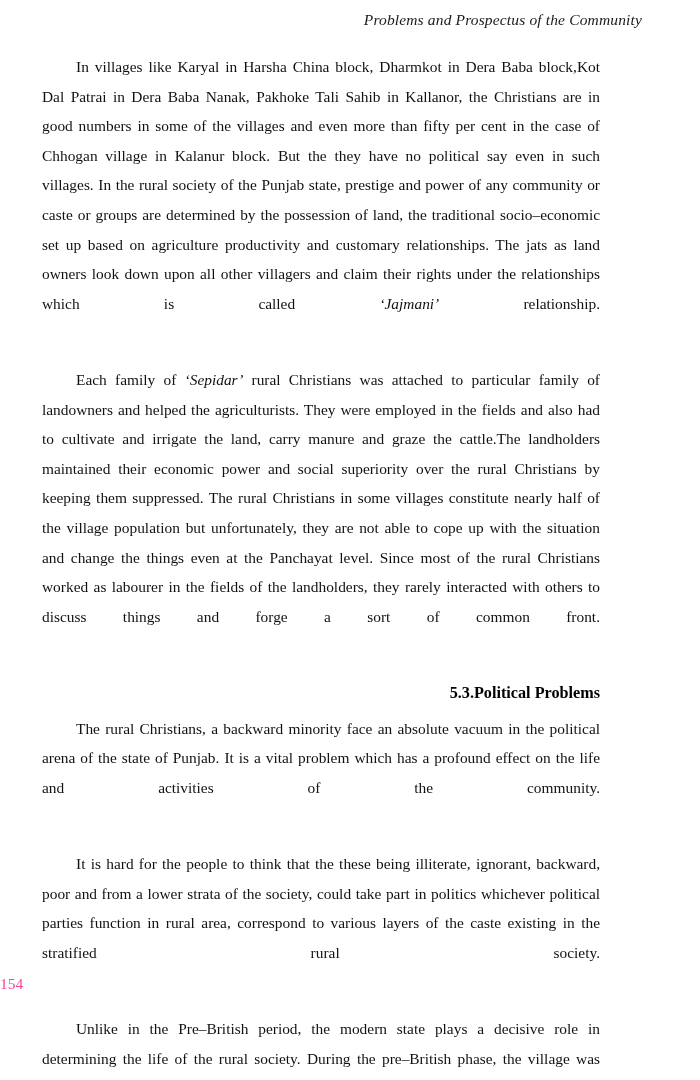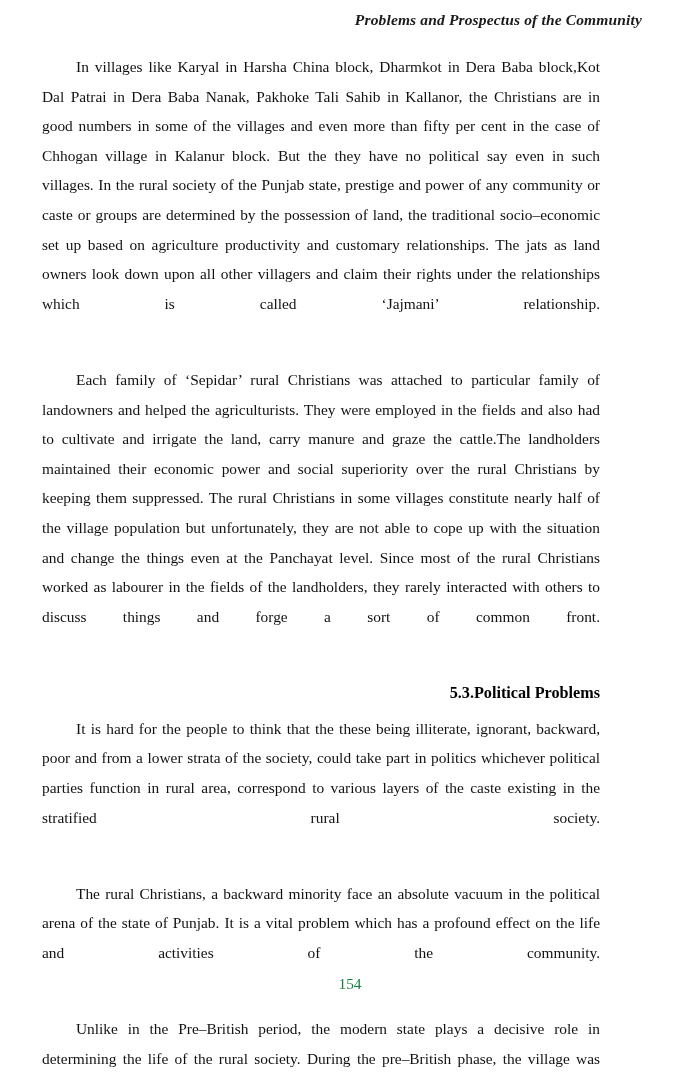--- a/index.html
+++ b/index.html
@@ -25,21 +25,20 @@
     position: absolute;
     top: 11px;
     left: 42px;
     right: 58px;
     text-align: right;
     font-style: italic;
     font-size: 15.5px;
     letter-spacing: 0.15px;
     color: #1a1a1a;
     line-height: 1.2;
-    font-weight: bold;
   }
 
   
   .body-block {
     position: absolute;
     top: 52px;
     left: 42px;
     width: 558px;
   }
 
@@ -58,20 +57,21 @@
   }
 
   
   p.para::after {
     content: "";
     display: inline-block;
     width: 100%;
   }
 
   .it {
+    font-style: italic;
   }
 
   
   h2.section-heading {
     margin: 20px 0 9px 0;
     font-size: 16.2px;
     font-weight: bold;
     line-height: 24px;
     text-align: right;
     color: #000000;
@@ -80,43 +80,42 @@
     display: inline-block;
     min-width: 46px;
   }
 
   
   .folio {
     position: absolute;
     left: 0;
     right: 0;
     top: 975px;
-    text-align: center;
     font-size: 15.4px;
-    color: #15803d;
+    color: #ec4899;
   }
 </style>
 </head>
 <body>
 
 <div class="page">
 
   <div class="running-header">Problems and Prospectus of the Community</div>
 
   <div class="body-block">
 
     <p class="para"><span>In villages like Karyal in Harsha China block, Dharmkot in Dera Baba block,Kot Dal Patrai in Dera Baba Nanak, Pakhoke Tali Sahib in Kallanor, the Christians are in good numbers in some of the villages and even more than fifty per cent in the case of Chhogan village  in Kalanur block.  But the they have no political say even in such villages. In the rural society of the Punjab state, prestige and power of any community or caste or groups are determined by the possession of land, the traditional socio–economic set up based on agriculture productivity and customary relationships.  The jats as land owners look down upon all other villagers and claim their rights under the relationships which is called </span><span class="it">‘Jajmani’</span><span> relationship.</span></p>
 
     <p class="para"><span>Each family of </span><span class="it">‘Sepidar’</span><span> rural Christians was attached to particular family of landowners and helped the agriculturists. They were employed in the fields and also had to cultivate and irrigate the land, carry manure and graze the cattle.The landholders maintained their economic power and social superiority over the rural Christians by keeping them suppressed.  The rural Christians in some villages constitute nearly half of the village population but unfortunately, they are not able to cope up with the situation and change the things even at the Panchayat level.  Since most of the rural Christians worked as labourer in the fields of the landholders, they rarely interacted with others to discuss things and forge a sort of common front.</span></p>
 
     <h2 class="section-heading"><span class="sec-num">5.3.</span><span>Political Problems</span></h2>
 
+    <p class="para">The rural Christians, a backward minority face an absolute vacuum in the political arena of the state of Punjab. It is a vital problem which has a profound effect on the life and activities of the community.</p>
+
     <p class="para">It is hard for the people to think that the these being illiterate, ignorant, backward, poor and from a lower strata of the society, could take part in politics whichever political parties function in rural area, correspond to various layers of the caste existing in the stratified rural society.</p>
-
-    <p class="para">The rural Christians, a backward minority face an absolute vacuum in the political arena of the state of Punjab. It is a vital problem which has a profound effect on the life and activities of the community.</p>
 
     <p class="para">Unlike in the Pre–British period, the modern state plays a decisive role in determining the life of the rural society.  During the pre–British phase, the village was almost an autonomous unit. Nowadays, the village population no longer lives an almost hermetically seated existence but is drawn into the wider whirlpool of the state and national   political life.   But were being illiterate, backward and economically very poor, rural Christians have little political consciousness.</p>
 
   </div>
 
   <div class="folio">154</div>
 
 </div>
 
 </body></html>

